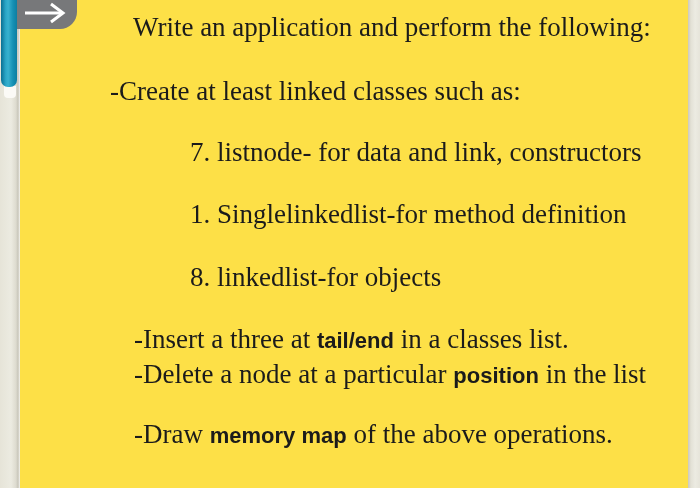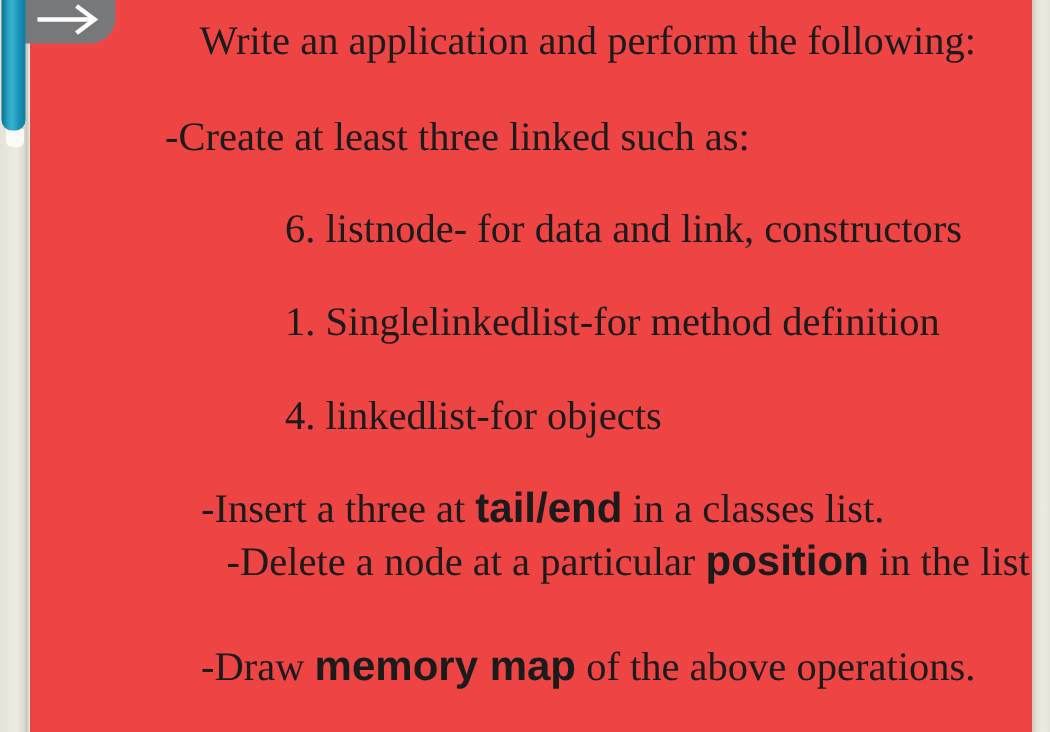--- a/index.html
+++ b/index.html
@@ -5,21 +5,21 @@
   html, body {
     margin: 0;
     padding: 0;
   }
   #screen {
     position: relative;
     width: 700px;
     height: 488px;
     overflow: hidden;
     font-family: "Liberation Serif", serif;
-    background: #ef4444;
+    background: #fde047;
   }
   
   .left-strip {
     position: absolute;
     left: 0; top: 0;
     width: 20px; height: 488px;
     background: linear-gradient(90deg, #e6e4d8 0%, #ecebe1 55%, #dddbcf 80%, #c8c6ba 90%, #f6f5f1 100%);
   }
   
   .right-strip {
@@ -68,21 +68,21 @@
     color: #1b1b1b;
     letter-spacing: 0;
   }
   .seg-normal {
     font-family: "Liberation Serif", serif;
     font-weight: 400;
   }
   .seg-bold {
     font-family: "Liberation Sans", sans-serif;
     font-weight: 700;
-    font-size: 28px;
+    font-size: 22px;
   }
 </style>
 </head>
 <body>
 
 <div id="screen">
 
   <div class="left-strip"></div>
   <div class="right-strip"></div>
 
@@ -93,22 +93,22 @@
     <span>
       <svg width="46" height="26" viewBox="0 0 46 26">
         <line x1="3" y1="12" x2="40" y2="12" stroke="#ffffff" stroke-width="3"></line>
         <polyline points="29,3 41,12 29,21" fill="none" stroke="#ffffff" stroke-width="3" stroke-linejoin="miter"></polyline>
       </svg>
     </span>
   </div>
 
   <div id="text-layer">
       <div class="text-line" style="left: 133px; top: 11px;"><span class="seg-normal">Write an application and perform the following:</span></div>
-      <div class="text-line" style="left: 110px; top: 75px;"><span class="seg-normal">-Create at least three linked such as:</span></div>
-      <div class="text-line" style="left: 190px; top: 136px;"><span class="seg-normal">6. listnode- for data and link, constructors</span></div>
+      <div class="text-line" style="left: 110px; top: 75px;"><span class="seg-normal">-Create at least linked classes such as:</span></div>
+      <div class="text-line" style="left: 190px; top: 136px;"><span class="seg-normal">7. listnode- for data and link, constructors</span></div>
       <div class="text-line" style="left: 190px; top: 198px;"><span class="seg-normal">1. Singlelinkedlist-for method definition</span></div>
-      <div class="text-line" style="left: 190px; top: 261px;"><span class="seg-normal">4. linkedlist-for objects</span></div>
+      <div class="text-line" style="left: 190px; top: 261px;"><span class="seg-normal">8. linkedlist-for objects</span></div>
       <div class="text-line" style="left: 134px; top: 323px;"><span class="seg-normal">-Insert a three at </span><span class="seg-bold">tail/end</span><span class="seg-normal"> in a classes list.</span></div>
-      <div class="text-line" style="left: 134px; top: 358px; margin-left: 17px;"><span class="seg-normal">-Delete a node at a particular </span><span class="seg-bold">position</span><span class="seg-normal"> in the list</span></div>
-      <div class="text-line" style="left: 134px; top: 428px; text-align: right;"><span class="seg-normal">-Draw </span><span class="seg-bold">memory map</span><span class="seg-normal"> of the above operations.</span></div>
+      <div class="text-line" style="left: 134px; top: 358px;"><span class="seg-normal">-Delete a node at a particular </span><span class="seg-bold">position</span><span class="seg-normal"> in the list</span></div>
+      <div class="text-line" style="left: 134px; top: 418px; text-align: right;"><span class="seg-normal">-Draw </span><span class="seg-bold">memory map</span><span class="seg-normal"> of the above operations.</span></div>
     </div>
 
 </div>
 
 </body></html>

